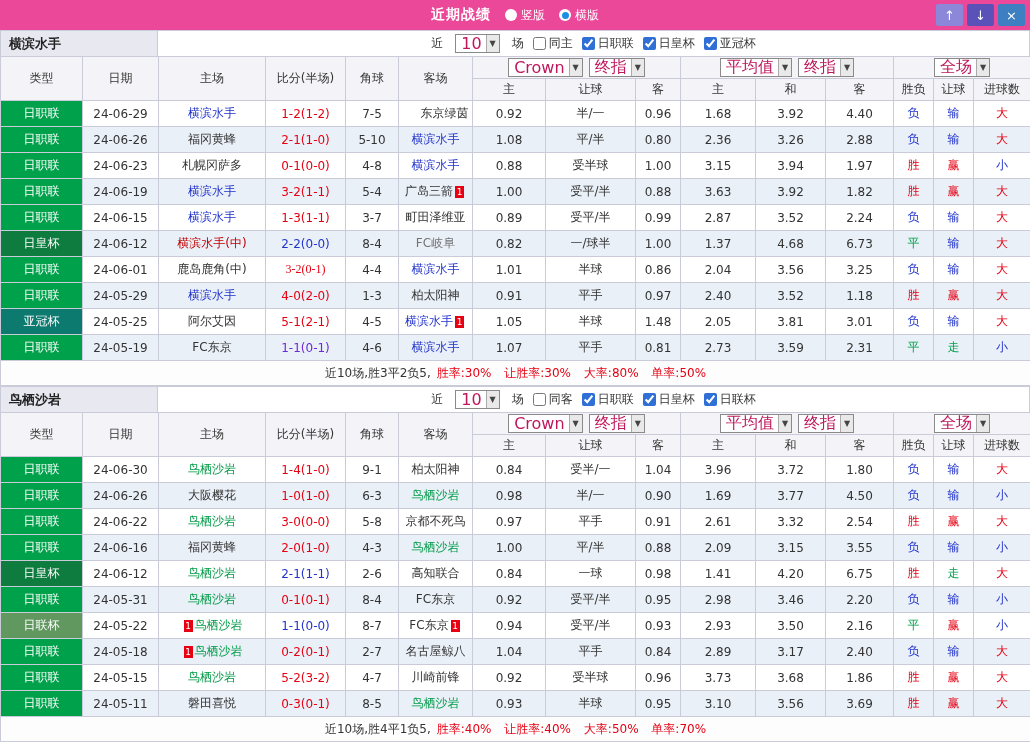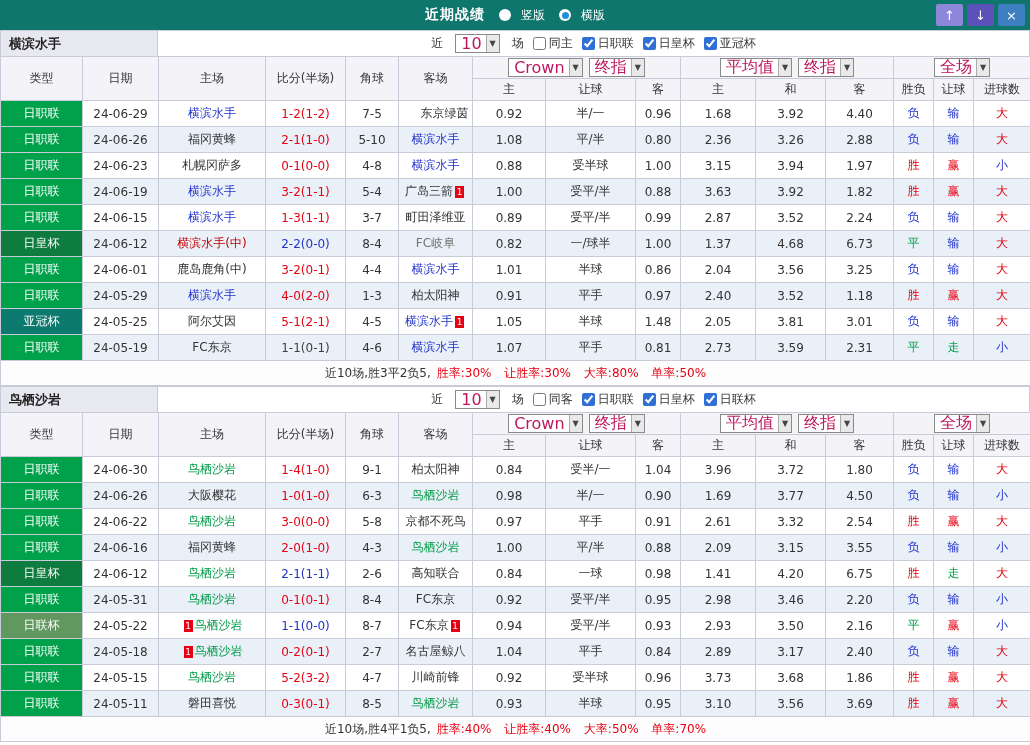--- a/index.html
+++ b/index.html
@@ -4,26 +4,26 @@
 <style>
   * { box-sizing: border-box; }
   html,body { margin:0; padding:0; }
   body {
     width:1030px; height:745px; overflow:hidden; background:#fff;
     font-family:"DejaVu Sans","Liberation Sans",sans-serif;
     font-size:12px; color:#333;
   }
   
   .titlebar {
-    height:30px; background:#0f766e; color:#fff;
+    height:30px; background:#ec4899; color:#fff;
     display:flex; align-items:center; justify-content:center; position:relative;
   }
   .tb-center { display:flex; align-items:center; gap:14px; }
   .tb-title { font-weight:bold; font-size:14px; letter-spacing:1px; }
-  .radio-opt { display:inline-flex; align-items:center; gap:10px; cursor:pointer; color:#fff; }
+  .radio-opt { display:inline-flex; align-items:center; gap:4px; cursor:pointer; color:#fff; }
   .radio {
     width:12px; height:12px; border-radius:50%; background:#fff;
     display:inline-flex; align-items:center; justify-content:center;
   }
   .radio .dot { width:7px; height:7px; border-radius:50%; background:#1E8FE0; }
   .win-btns { position:absolute; right:5px; top:4px; display:flex; gap:4px; }
   .win-btn {
     width:27px; height:22px; border-radius:2px; color:#fff; font-size:13px;
     display:flex; align-items:center; justify-content:center; cursor:pointer;
   }
@@ -295,21 +295,21 @@
               <td>4.68</td>
               <td>6.73</td>
               <td class="res" style="color: rgb(0, 161, 75);">平</td>
               <td class="res" style="color: rgb(34, 51, 204);">输</td>
               <td class="res" style="color: rgb(230, 0, 18);">大</td>
             </tr>
             <tr>
               <td class="league-td" style="background: rgb(0, 161, 75);">日职联</td>
               <td>24-06-01</td>
               <td class="team-td"><span style="color: rgb(51, 51, 51);">鹿岛鹿角(中)</span></td>
-              <td style="color: rgb(230, 0, 18);">3-2(0-1)</td>
+              <td style="color: rgb(230, 0, 18); font-family: Liberation Serif, serif;">3-2(0-1)</td>
               <td>4-4</td>
               <td class="team-td"><span style="color: rgb(34, 51, 204);">横滨水手</span></td>
               <td>1.01</td>
               <td>半球</td>
               <td>0.86</td>
               <td>2.04</td>
               <td>3.56</td>
               <td>3.25</td>
               <td class="res" style="color: rgb(34, 51, 204);">负</td>
               <td class="res" style="color: rgb(34, 51, 204);">输</td>
@@ -346,21 +346,21 @@
               <td>3.81</td>
               <td>3.01</td>
               <td class="res" style="color: rgb(34, 51, 204);">负</td>
               <td class="res" style="color: rgb(34, 51, 204);">输</td>
               <td class="res" style="color: rgb(230, 0, 18);">大</td>
             </tr>
             <tr class="alt">
               <td class="league-td" style="background: rgb(0, 161, 75);">日职联</td>
               <td>24-05-19</td>
               <td class="team-td"><span style="color: rgb(51, 51, 51);">FC东京</span></td>
-              <td style="color: #404040;">1-1(0-1)</td>
+              <td style="color: #6d28d9;">1-1(0-1)</td>
               <td>4-6</td>
               <td class="team-td"><span style="color: rgb(34, 51, 204);">横滨水手</span></td>
               <td>1.07</td>
               <td>平手</td>
               <td>0.81</td>
               <td>2.73</td>
               <td>3.59</td>
               <td>2.31</td>
               <td class="res" style="color: rgb(0, 161, 75);">平</td>
               <td class="res" style="color: rgb(0, 161, 75);">走</td>

